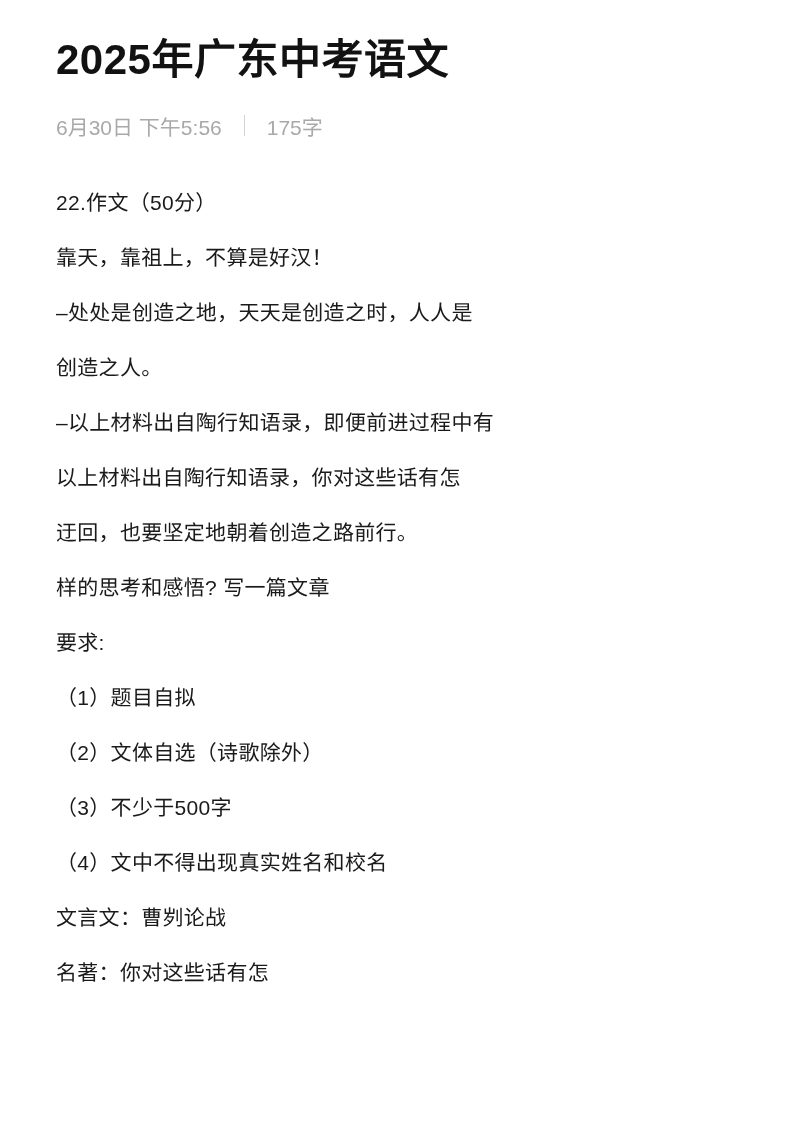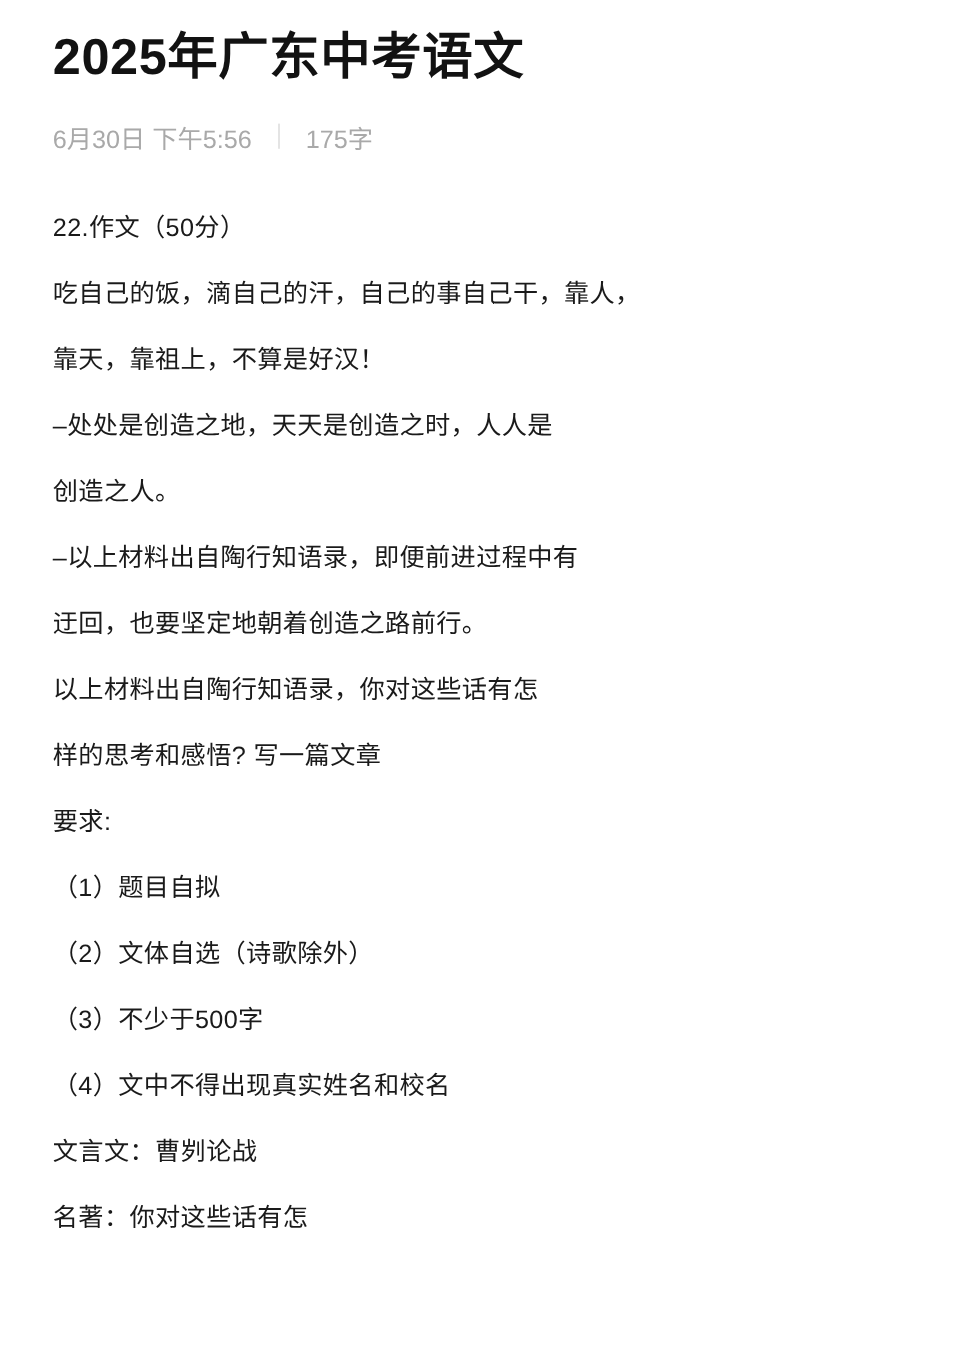--- a/index.html
+++ b/index.html
@@ -12,21 +12,21 @@
     height: 1130px;
     font-family: "Liberation Sans", "DejaVu Sans", sans-serif;
     color: #1a1a1a;
     overflow: hidden;
   }
   .page {
     position: relative;
     width: 800px;
     height: 904px;
     box-sizing: border-box;
-    padding: 0;
+    padding: 12px;
     background: #ffffff;
   }
   .note-header {
     padding: 22px 44px 0 44px;
   }
   .note-title {
     font-size: 42px;
     font-weight: 700;
     letter-spacing: 0.5px;
     line-height: 1.25;
@@ -73,27 +73,26 @@
     <h1 class="note-title">2025年广东中考语文</h1>
     <div class="note-meta">
       <span class="meta-date">6月30日 下午5:56</span>
       <span class="meta-sep" title="|"></span>
       <span class="meta-count">175字</span>
     </div>
   </div>
 
   <div class="note-body">
     <div class="note-line">22.作文（50分）</div>
-    <div class="note-line">吃自己的饭，滴自己的汗，自己的事自己干，靠人，</div>
     <div class="note-line">靠天，靠祖上，不算是好汉！</div>
     <div class="note-line">–处处是创造之地，天天是创造之时，人人是</div>
     <div class="note-line">创造之人。</div>
     <div class="note-line">–以上材料出自陶行知语录，即便前进过程中有</div>
+    <div class="note-line">以上材料出自陶行知语录，你对这些话有怎</div>
     <div class="note-line">迂回，也要坚定地朝着创造之路前行。</div>
-    <div class="note-line">以上材料出自陶行知语录，你对这些话有怎</div>
     <div class="note-line">样的思考和感悟? 写一篇文章</div>
     <div class="note-line">要求:</div>
     <div class="note-line">（1）题目自拟</div>
     <div class="note-line">（2）文体自选（诗歌除外）</div>
     <div class="note-line">（3）不少于500字</div>
     <div class="note-line">（4）文中不得出现真实姓名和校名</div>
     <div class="note-line">文言文：曹刿论战</div>
     <div class="note-line">名著：你对这些话有怎</div>
   </div>
 

